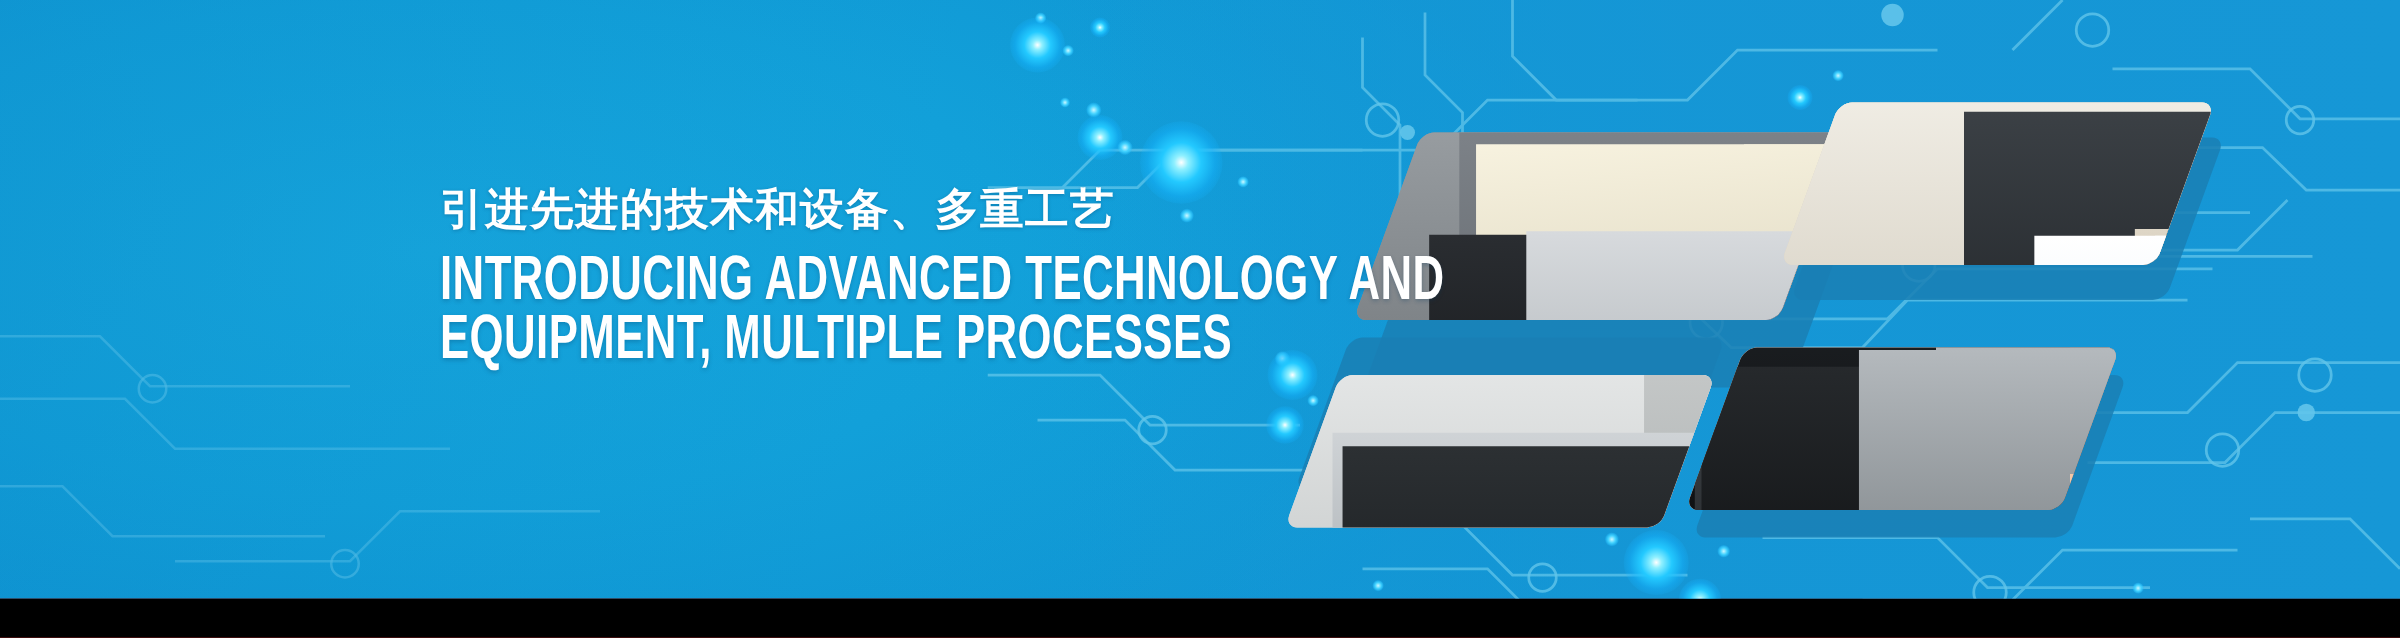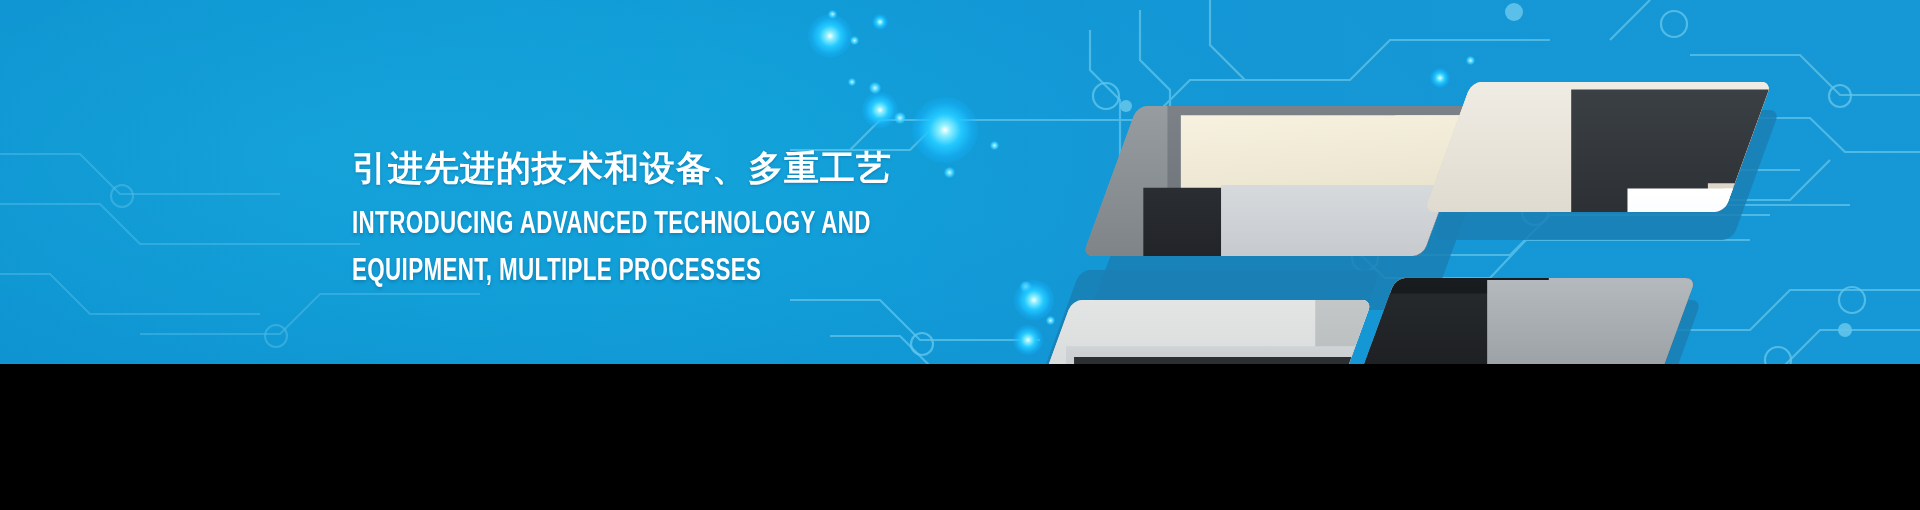--- a/index.html
+++ b/index.html
@@ -2,21 +2,21 @@
 <html><head>
 <meta charset="utf-8">
 <title>Banner</title>
 <style>
   html,body{margin:0;padding:0;background:#000;}
   *{box-sizing:border-box;}
 
   .banner{
     position:relative;
     width:1920px;
-    height:364px;
+    height:479px;
     overflow:hidden;
     font-family:"Liberation Sans","DejaVu Sans",sans-serif;
     background:#7f1d1d;
   }
 
   
   .bg-base{
     position:absolute; inset:0;
     background:
       radial-gradient(ellipse 70% 120% at 18% 42%, #17a7dd 0%, #12a0d9 35%, #0f93d2 70%, #0d8ccd 100%);
@@ -65,21 +65,21 @@
     letter-spacing:1px;
     line-height:1.0;
     white-space:nowrap;
     text-shadow:0 1px 3px rgba(0,50,90,.30);
     margin:0 0 14px 0;
   }
   .en-block{
     color:#ffffff;
     font-family:"Liberation Sans","DejaVu Sans",sans-serif;
     font-weight:700;
-    font-size:32px;
+    font-size:50px;
     line-height:47px;
     letter-spacing:.5px;
     white-space:nowrap;
     text-shadow:0 2px 4px rgba(0,55,95,.28);
   }
   .en-line{
     display:block;
     transform:scaleX(.70);
     transform-origin:left center;
   }

